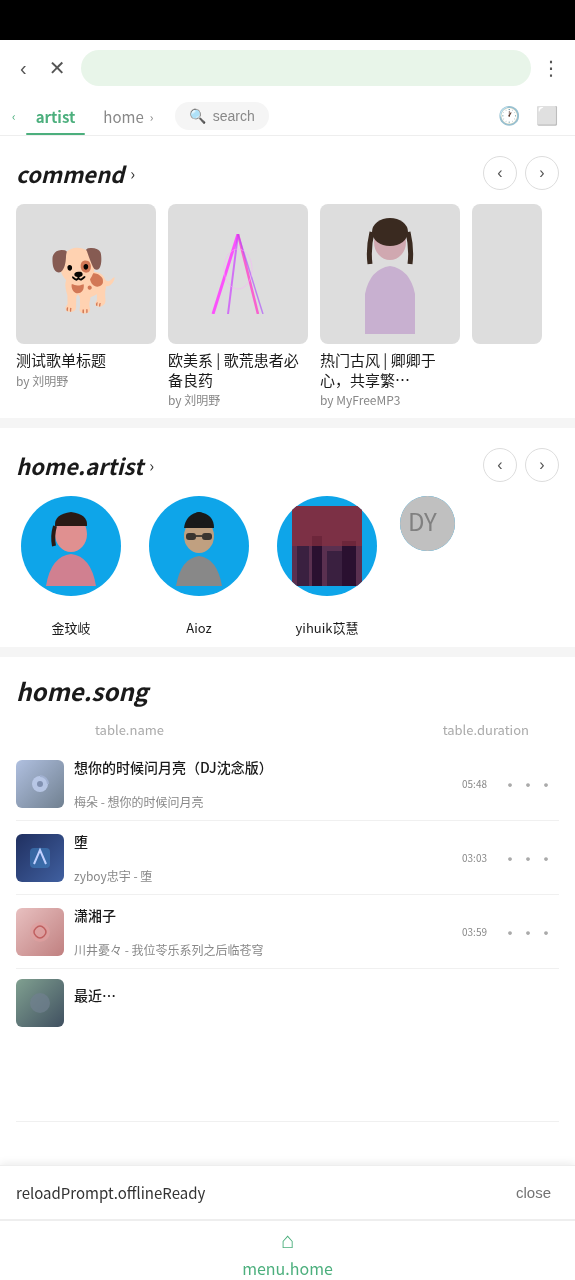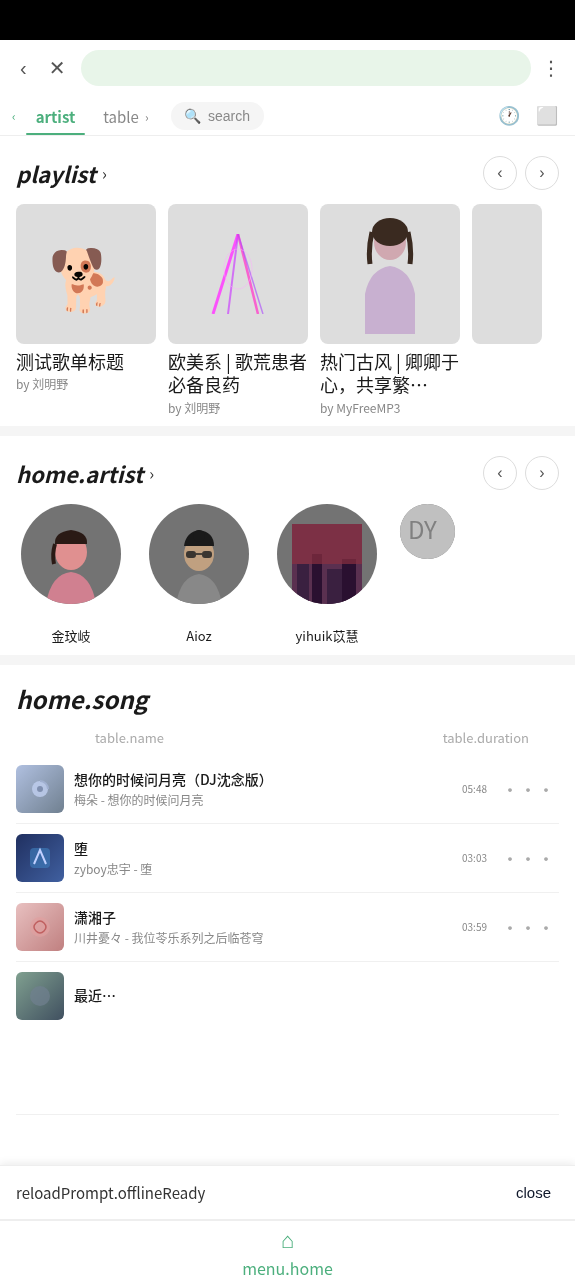--- a/index.html
+++ b/index.html
@@ -181,21 +181,21 @@
       flex: 0 0 140px;
     }
     .playlist-card .cover {
       width: 140px;
       height: 140px;
       border-radius: 8px;
       overflow: hidden;
       background: #ddd;
     }
     .playlist-card .card-title {
-      font-size: 18px;
+      font-size: 15px;
       color: #1a1a1a;
       margin-top: 6px;
       line-height: 1.3;
     }
     .playlist-card .card-author {
       font-size: 12px;
       color: #888;
       margin-top: 2px;
     }
 
@@ -240,23 +240,23 @@
       flex: 0 0 110px;
       display: flex;
       flex-direction: column;
       align-items: center;
     }
     .artist-card .avatar {
       width: 100px;
       height: 100px;
       border-radius: 50%;
       overflow: hidden;
-      background: #737373;
-      display: flex;
-      align-items: flex-end;
+      background: #0ea5e9;
+      display: flex;
+      align-items: center;
       justify-content: center;
       font-size: 40px;
     }
     .artist-card .artist-name {
       font-size: 13px;
       color: #1a1a1a;
       margin-top: 22px;
       text-align: center;
     }
 
@@ -308,21 +308,21 @@
       flex: 1;
     }
     .song-row .song-name {
       font-size: 14px;
       color: #1a1a1a;
       font-weight: 500;
     }
     .song-row .song-artist {
       font-size: 12px;
       color: #888;
-      margin-top: 2px;
+      margin-top: 16px;
     }
     .song-row .song-dur {
       font-size: 10px;
       color: #888;
       margin-right: 10px;
     }
     .song-row .more-icon {
       font-size: 18px;
       color: #aaa;
       cursor: pointer;
@@ -347,21 +347,21 @@
     }
     .offline-bar .offline-text {
       flex: 1;
       font-size: 15px;
       color: #333;
     }
     .offline-bar .close-btn {
       background: none;
       border: none;
       font-size: 15px;
-      color: #0f172a;
+      color: #737373;
       cursor: pointer;
       padding: 4px 8px;
     }
 
     
     .bottom-nav {
       position: fixed;
       bottom: 0;
       left: 0;
       width: 575px;
@@ -400,21 +400,21 @@
   <input class="url-bar" type="text" value="" style="">
   <button class="more-btn">⋮</button>
 </div>
 
 <div class="tab-bar">
   <span class="chevron-left">‹</span>
   <div class="tab-item active">
     <span>artist</span>
   </div>
   <div class="tab-item" style="display:flex;align-items:center;gap:4px;">
-    <span>table</span>
+    <span>home</span>
     <span class="chevron-right">›</span>
   </div>
   <button class="search-btn">
     <span>🔍</span>
     <span>search</span>
   </button>
   <div class="icon-btns">
     <button class="icon-btn">
       <span>🕐</span>
     </button>
@@ -422,21 +422,21 @@
       <span>⬜</span>
     </button>
   </div>
 </div>
 
 <div class="content">
 
   <div class="section">
     <div class="section-header">
       <div class="section-title">
-        <span>playlist</span>
+        <span>commend</span>
         <span class="chevron">›</span>
       </div>
       <div class="section-nav">
         <button class="nav-circle">‹</button>
         <button class="nav-circle">›</button>
       </div>
     </div>
 
     <div class="playlist-row">
 

